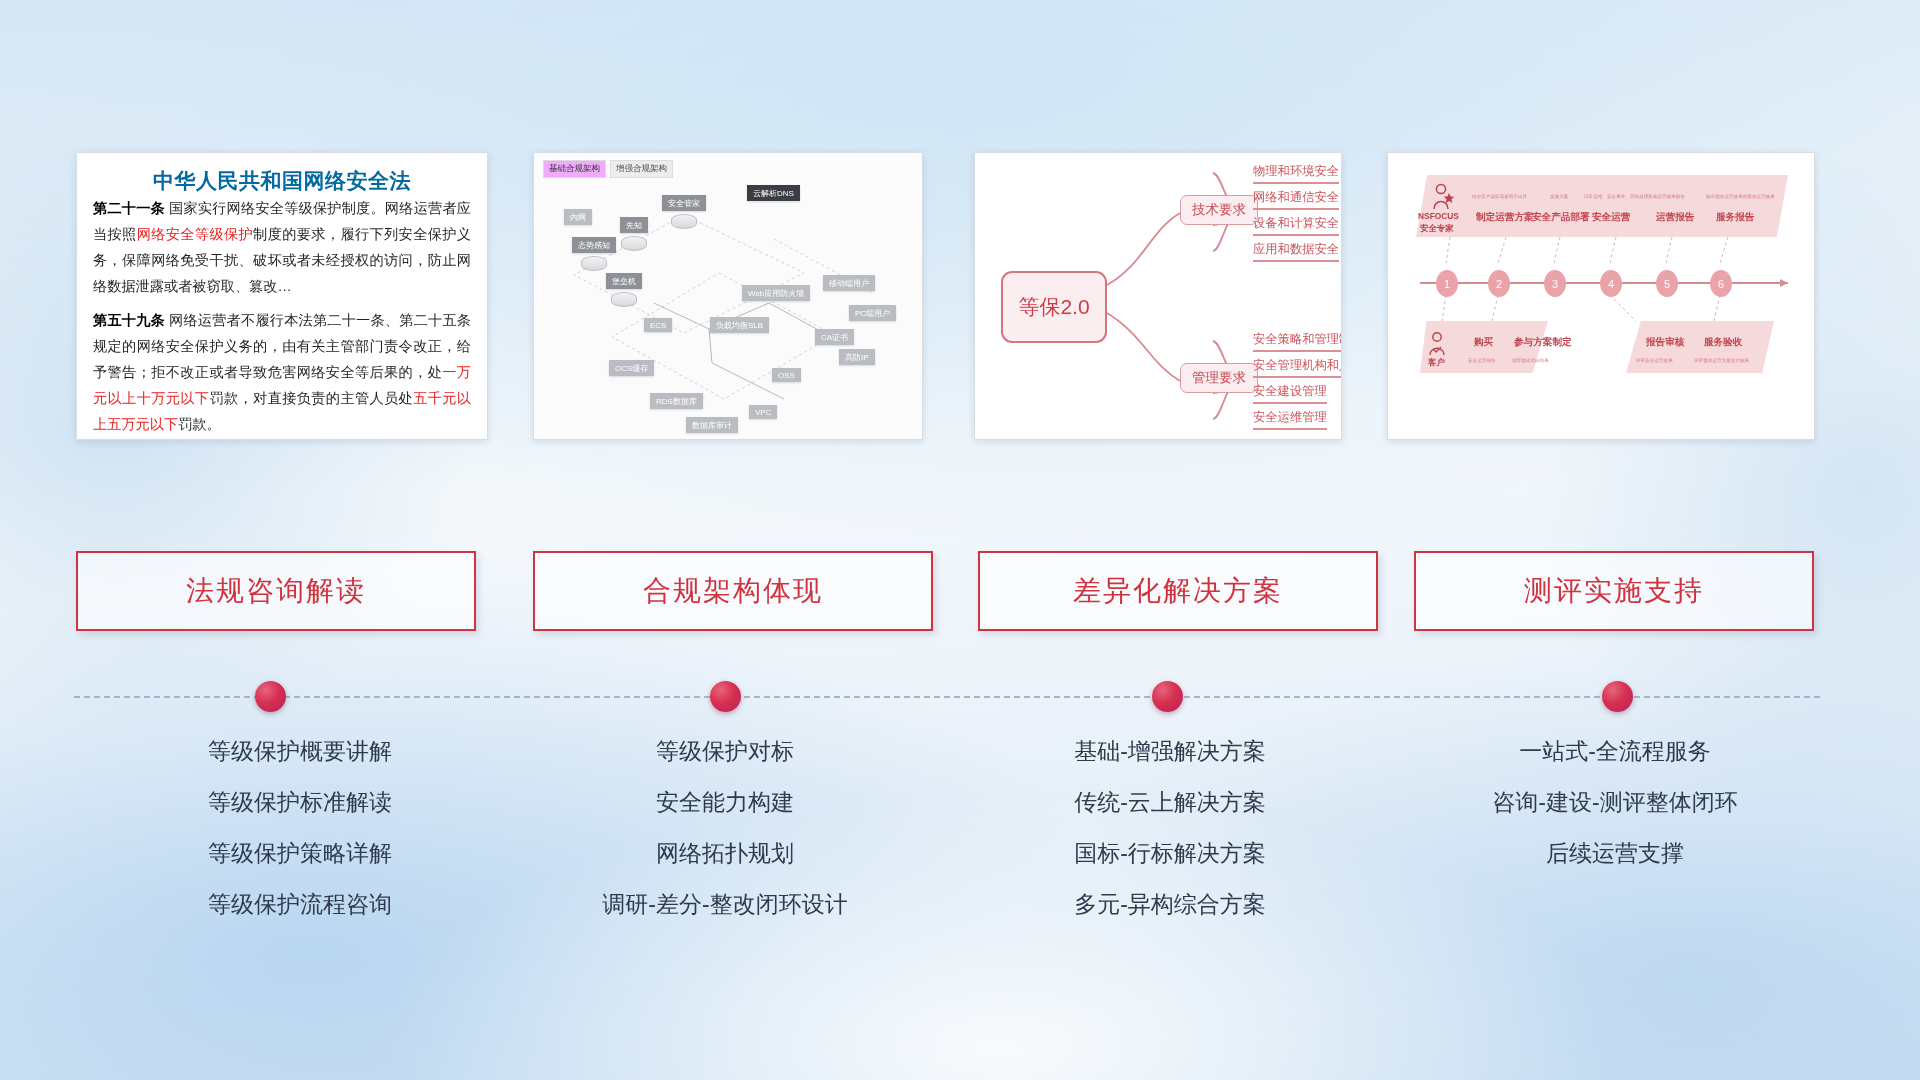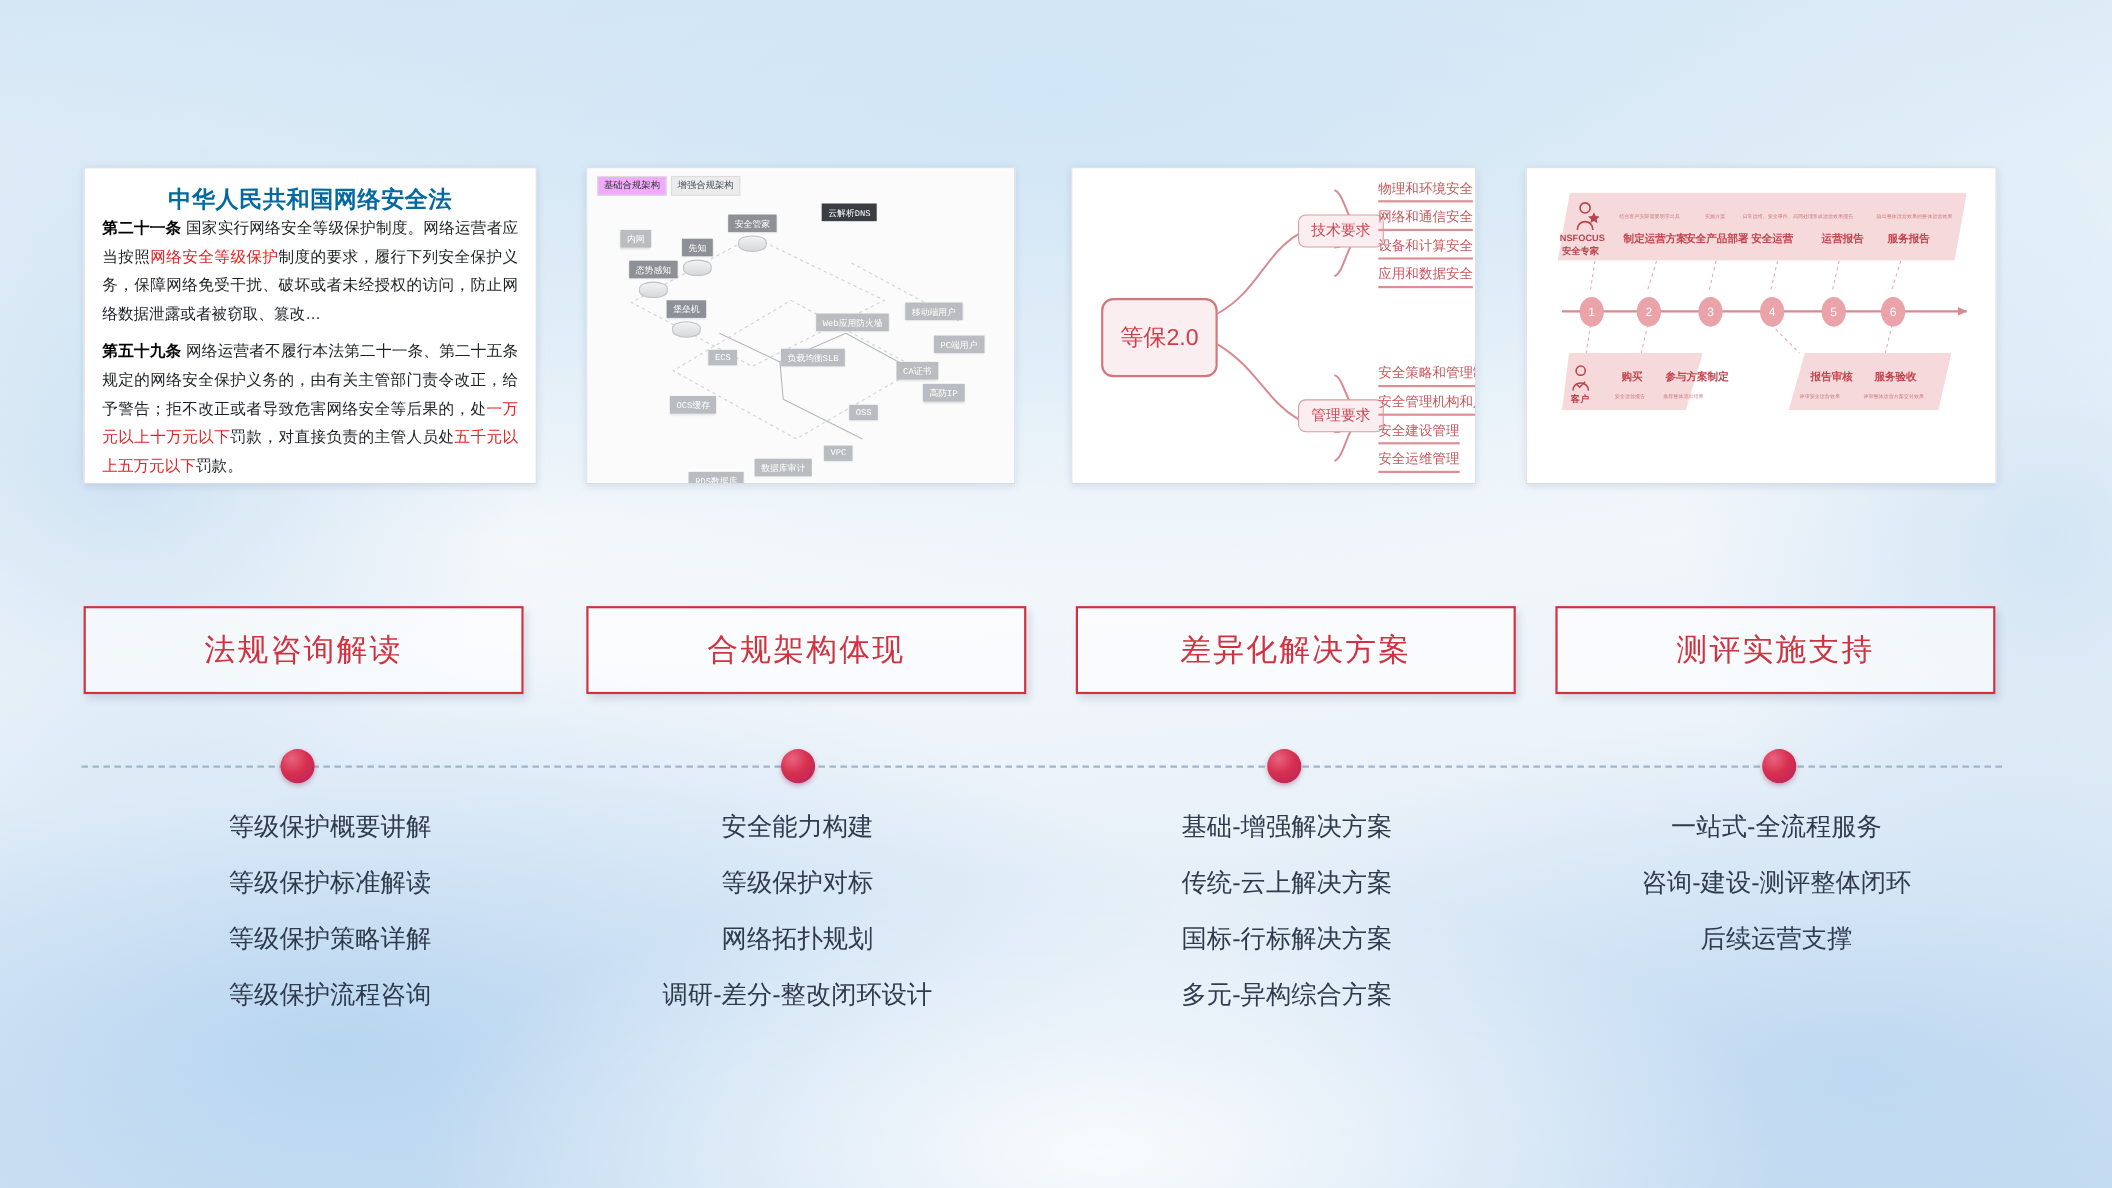--- a/index.html
+++ b/index.html
@@ -52,21 +52,21 @@
   .hl-red { color:#e8201f; }
 
   
   .arch { position:relative; width:100%; height:100%; background:#fbfbfc; }
   .arch-tabs { position:absolute; left:9px; top:7px; display:flex; gap:4px; }
   .arch-tab {
     font-size:8.5px; color:#4a4f55; background:#ececec;
     padding:2px 5px; border:1px solid #dcdcdc; white-space:nowrap;
   }
   .arch-tab.sel { background:#f0abfc; color:#333; }
-  .node { position:absolute; font-size:8px; color:#ffffff; white-space:nowrap;font-family:Liberation Mono, monospace; }
+  .node { position:absolute; font-size:8px; color:#ffffff; white-space:nowrap; }
   .node .tag {
     background:#8d9197; padding:2.5px 6px; display:inline-block;
     box-shadow:0 1px 2px rgba(0,0,0,.14);
   }
   .node.dark .tag { background:#3a3d42; }
   .node.light .tag { background:#b9bcc1; }
   .node .puck {
     width:26px; height:15px; margin:3px auto 0;
     background:linear-gradient(#f3f3f4,#d6d8da);
     border:1px solid #bdbfc2; border-radius:50%/40%;
@@ -210,21 +210,21 @@
       <div class="node" style="left:72px; top:120px;"><span class="tag">堡垒机</span><div class="puck"></div></div>
       <div class="node light" style="left:110px; top:165px;"><span class="tag">ECS</span></div>
       <div class="node light" style="left:208px; top:132px;"><span class="tag">Web应用防火墙</span></div>
       <div class="node light" style="left:176px; top:164px;"><span class="tag">负载均衡SLB</span></div>
       <div class="node light" style="left:289px; top:122px;"><span class="tag">移动端用户</span></div>
       <div class="node light" style="left:315px; top:152px;"><span class="tag">PC端用户</span></div>
       <div class="node light" style="left:281px; top:176px;"><span class="tag">CA证书</span></div>
       <div class="node light" style="left:305px; top:196px;"><span class="tag">高防IP</span></div>
       <div class="node light" style="left:238px; top:215px;"><span class="tag">OSS</span></div>
       <div class="node light" style="left:75px; top:207px;"><span class="tag">OCS缓存</span></div>
-      <div class="node light" style="left:92px; top:240px;margin-top:36px;"><span class="tag">RDS数据库</span></div>
+      <div class="node light" style="left:116px; top:240px;"><span class="tag">RDS数据库</span></div>
       <div class="node light" style="left:215px; top:252px;"><span class="tag">VPC</span></div>
       <div class="node light" style="left:152px; top:264px;"><span class="tag">数据库审计</span></div>
     </div>
   </div>
 
   <div class="card" id="card2">
     <div class="mind">
       <svg width="368" height="288">
         <g stroke="#d98a90" stroke-width="1.8" fill="none">
           <path d="M132 132 C 168 112, 175 78, 205 60"></path>
@@ -353,22 +353,22 @@
   <div class="col" id="col0">
     <ul>
       <li>等级保护概要讲解</li>
       <li>等级保护标准解读</li>
       <li>等级保护策略详解</li>
       <li>等级保护流程咨询</li>
     </ul>
   </div>
   <div class="col" id="col1">
     <ul>
+      <li>等级保护对标</li>
       <li>安全能力构建</li>
-      <li>等级保护对标</li>
       <li>网络拓扑规划</li>
       <li>调研-差分-整改闭环设计</li>
     </ul>
   </div>
   <div class="col" id="col2">
     <ul>
       <li>基础-增强解决方案</li>
       <li>传统-云上解决方案</li>
       <li>国标-行标解决方案</li>
       <li>多元-异构综合方案</li>

